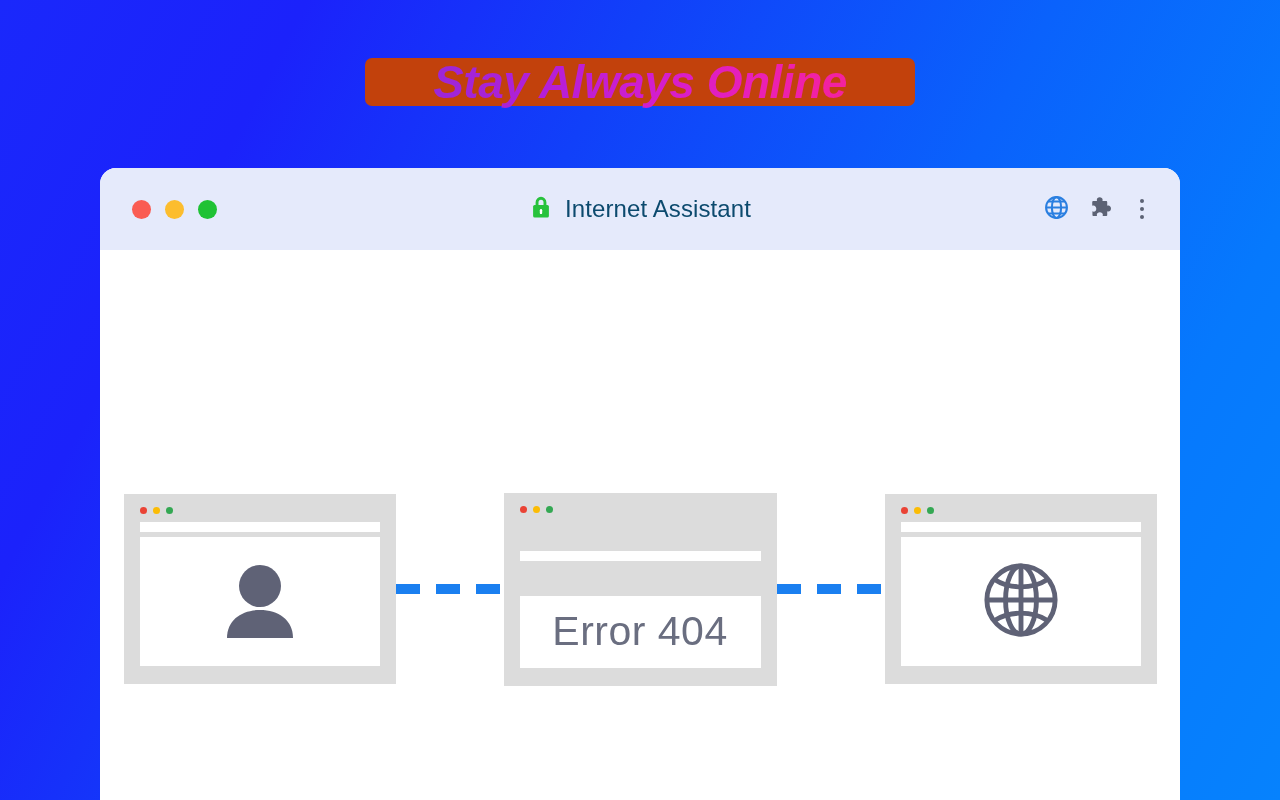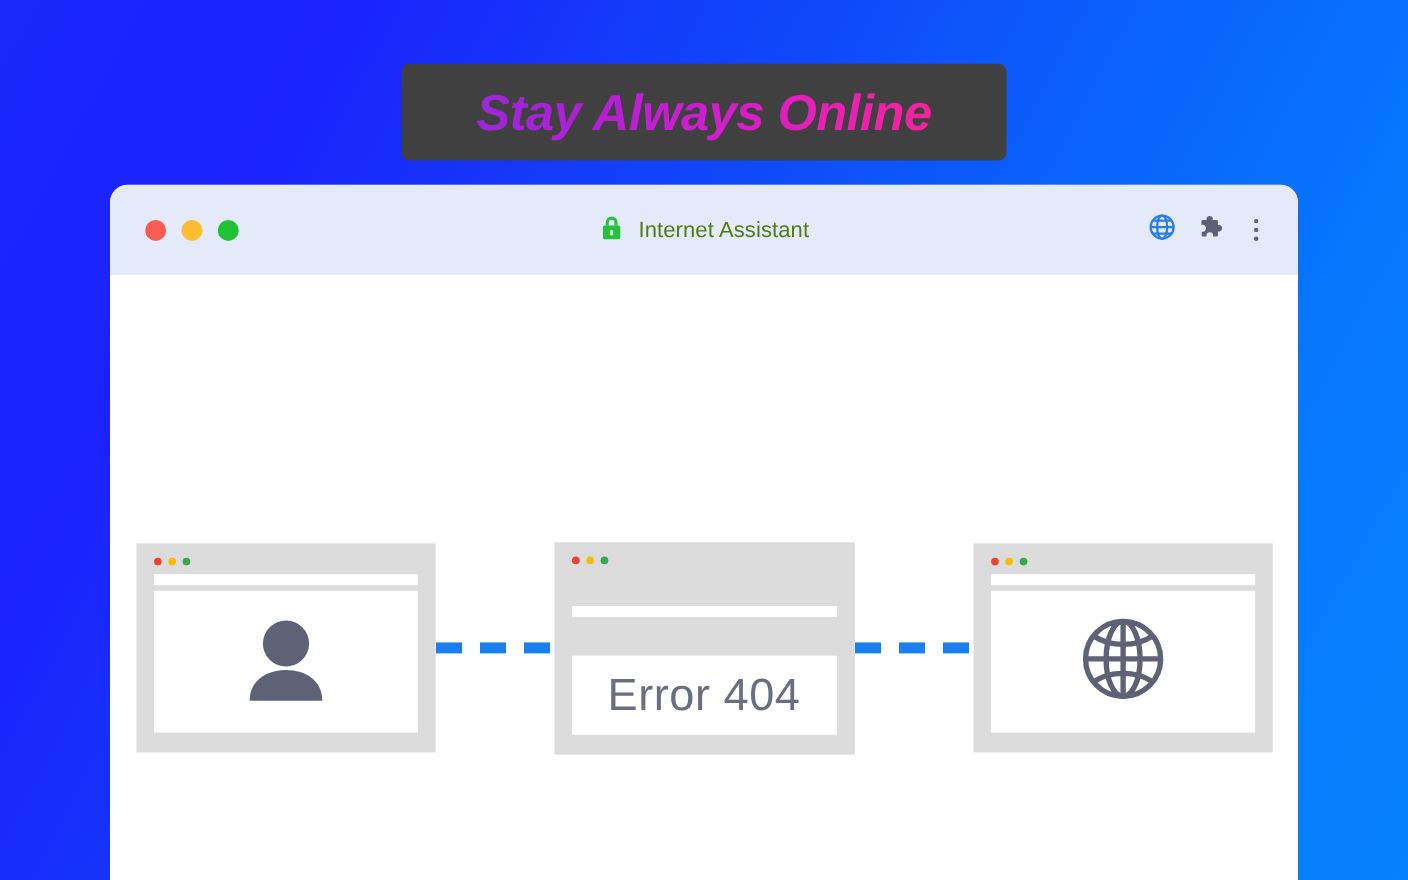--- a/index.html
+++ b/index.html
@@ -15,22 +15,22 @@
     background: linear-gradient(118deg, #1a28fb 0%, #1b22fb 18%, #1140f9 38%, #0a62fc 62%, #0679fd 82%, #0682fd 100%);
     position: relative;
   }
 
   
   .banner {
     position: absolute;
     left: 365px;
     top: 58px;
     width: 550px;
-    height: 88px;
-    background: #404040;
+    height: 48px;
+    background: #c2410c;
     border-radius: 7px;
     display: flex;
     align-items: center;
     justify-content: center;
   }
   .banner-text {
     font-size: 46px;
     font-weight: bold;
     font-style: italic;
     letter-spacing: -0.5px;
@@ -77,22 +77,22 @@
     position: absolute;
     left: 0; right: 0;
     display: flex;
     align-items: center;
     justify-content: center;
     gap: 12px;
     pointer-events: none;
   }
   .title-center > * { pointer-events: auto; }
   .win-title {
-    font-size: 20px;
-    color: #4d7c0f;
+    font-size: 24px;
+    color: #0c4a6e;
     letter-spacing: 0.1px;
   }
 
   .title-right {
     margin-left: auto;
     display: flex;
     align-items: center;
     gap: 20px;
   }
 

